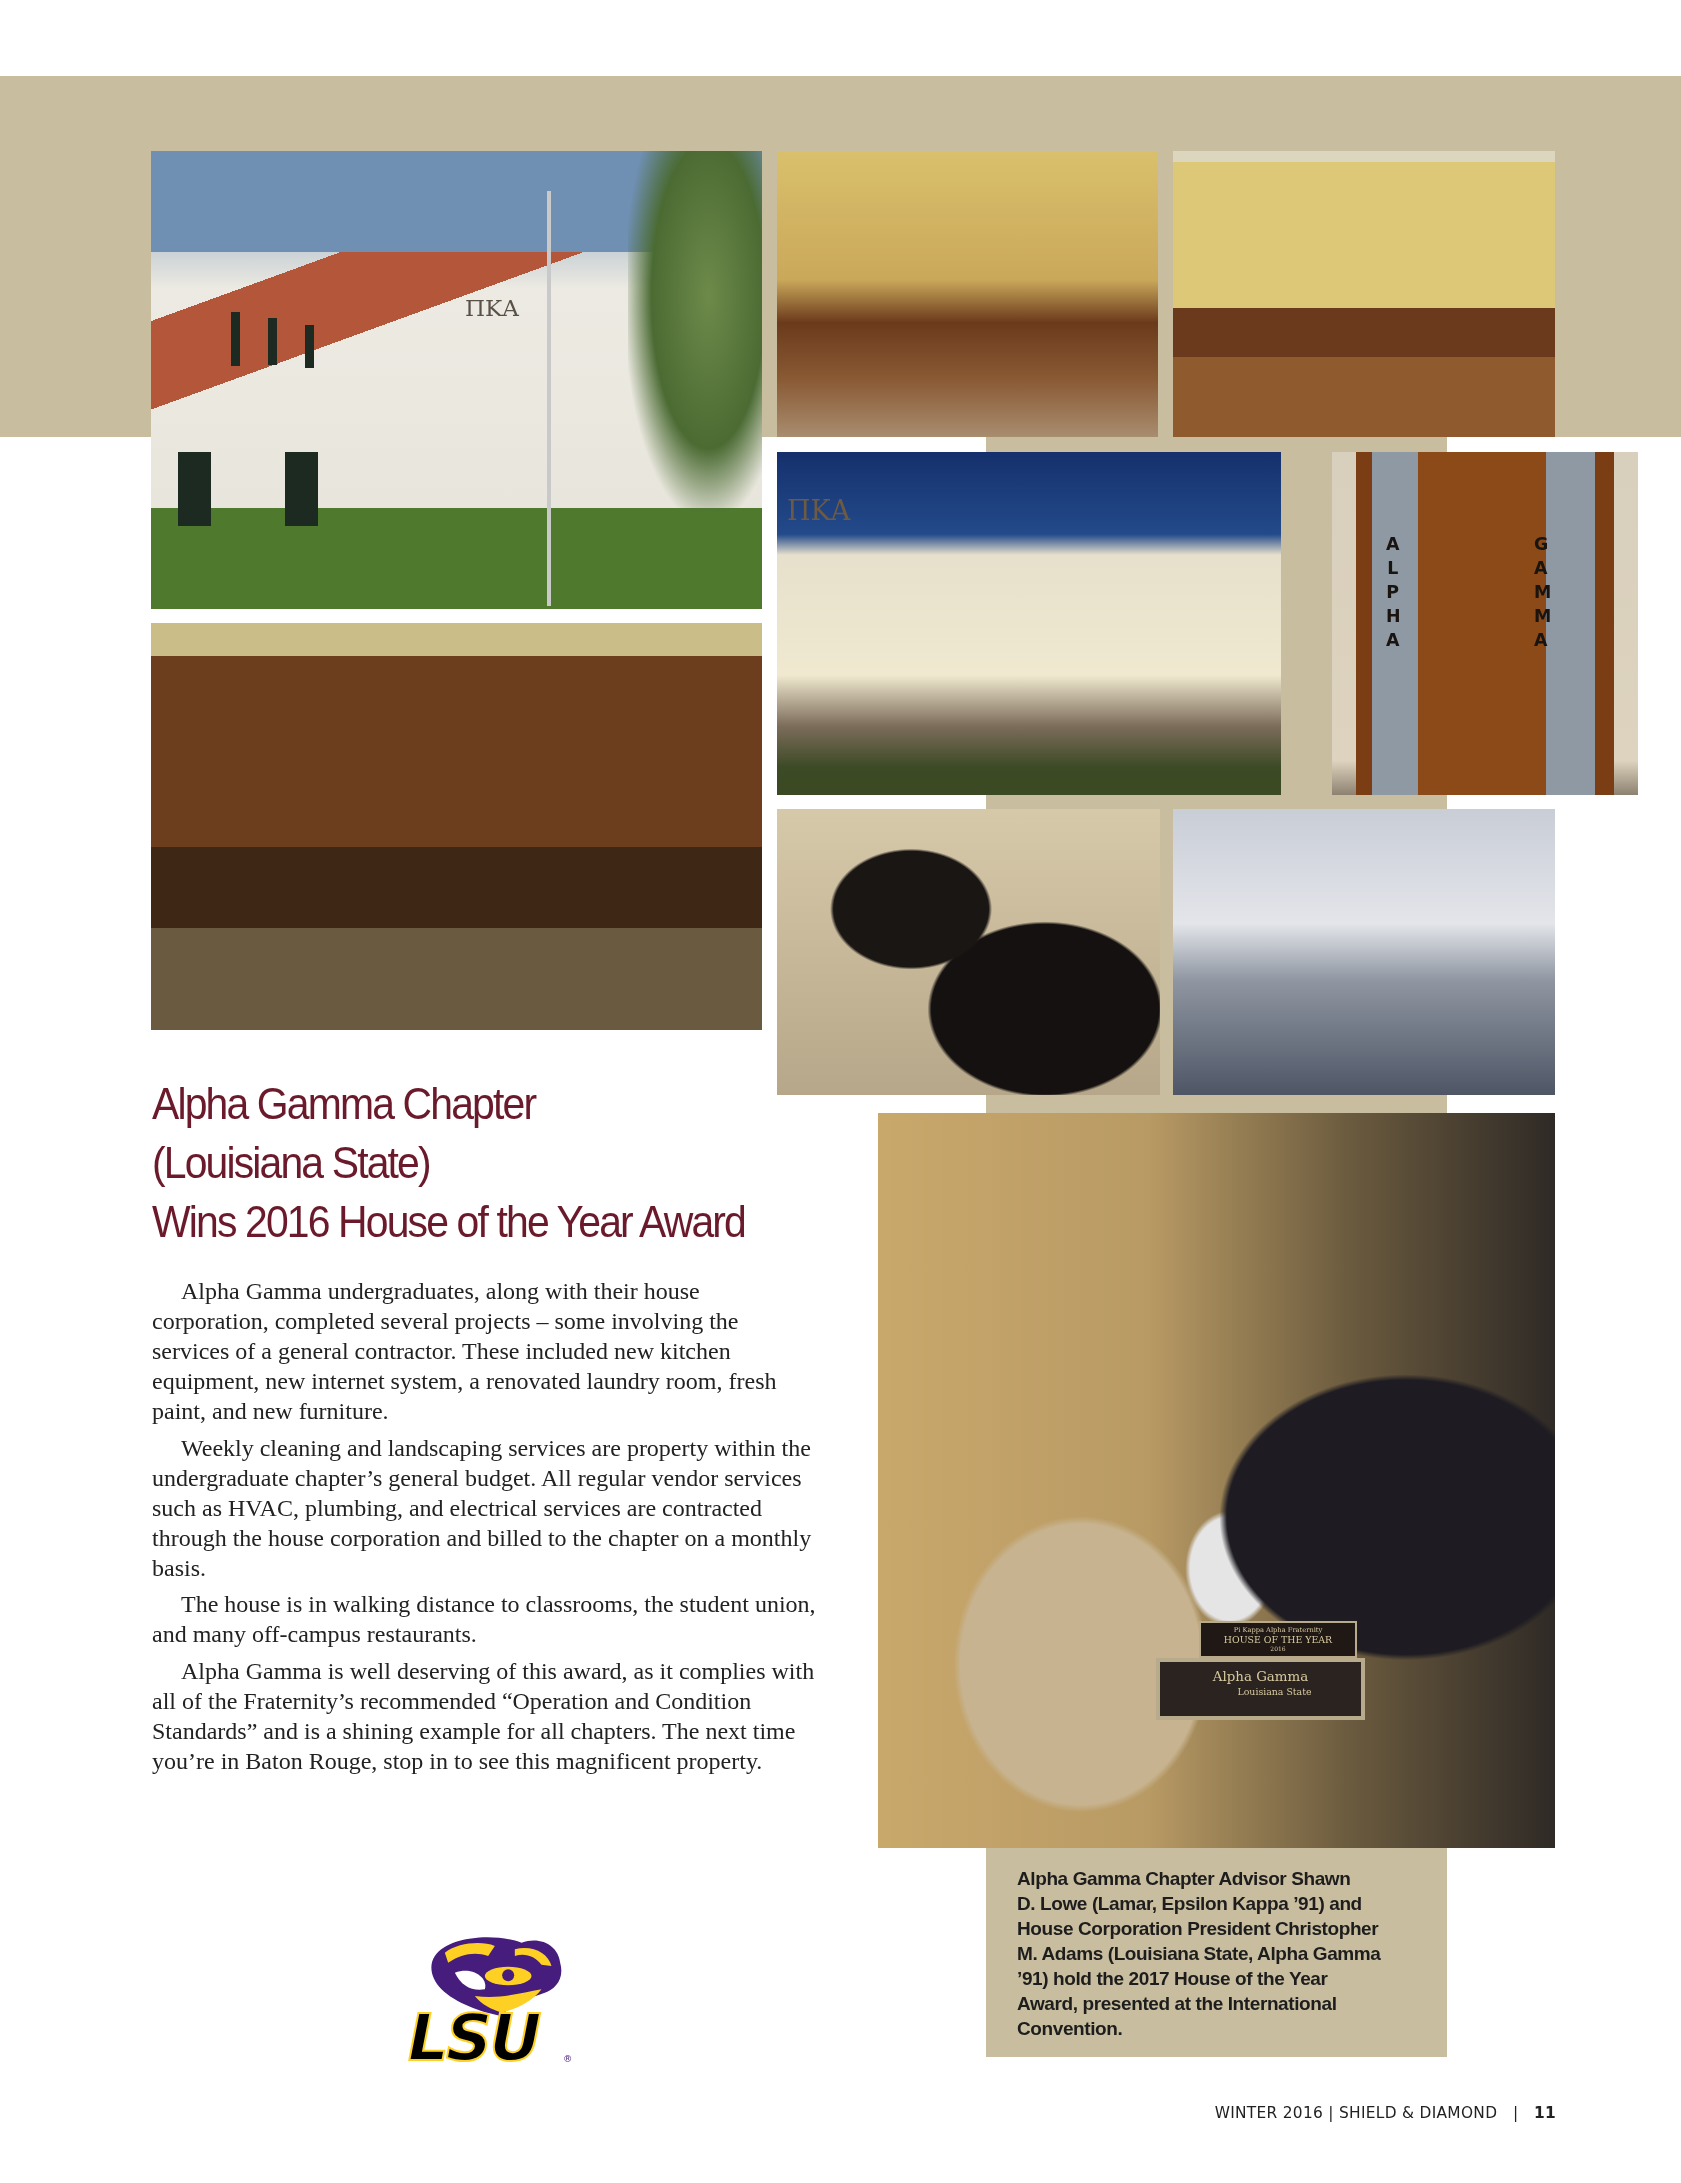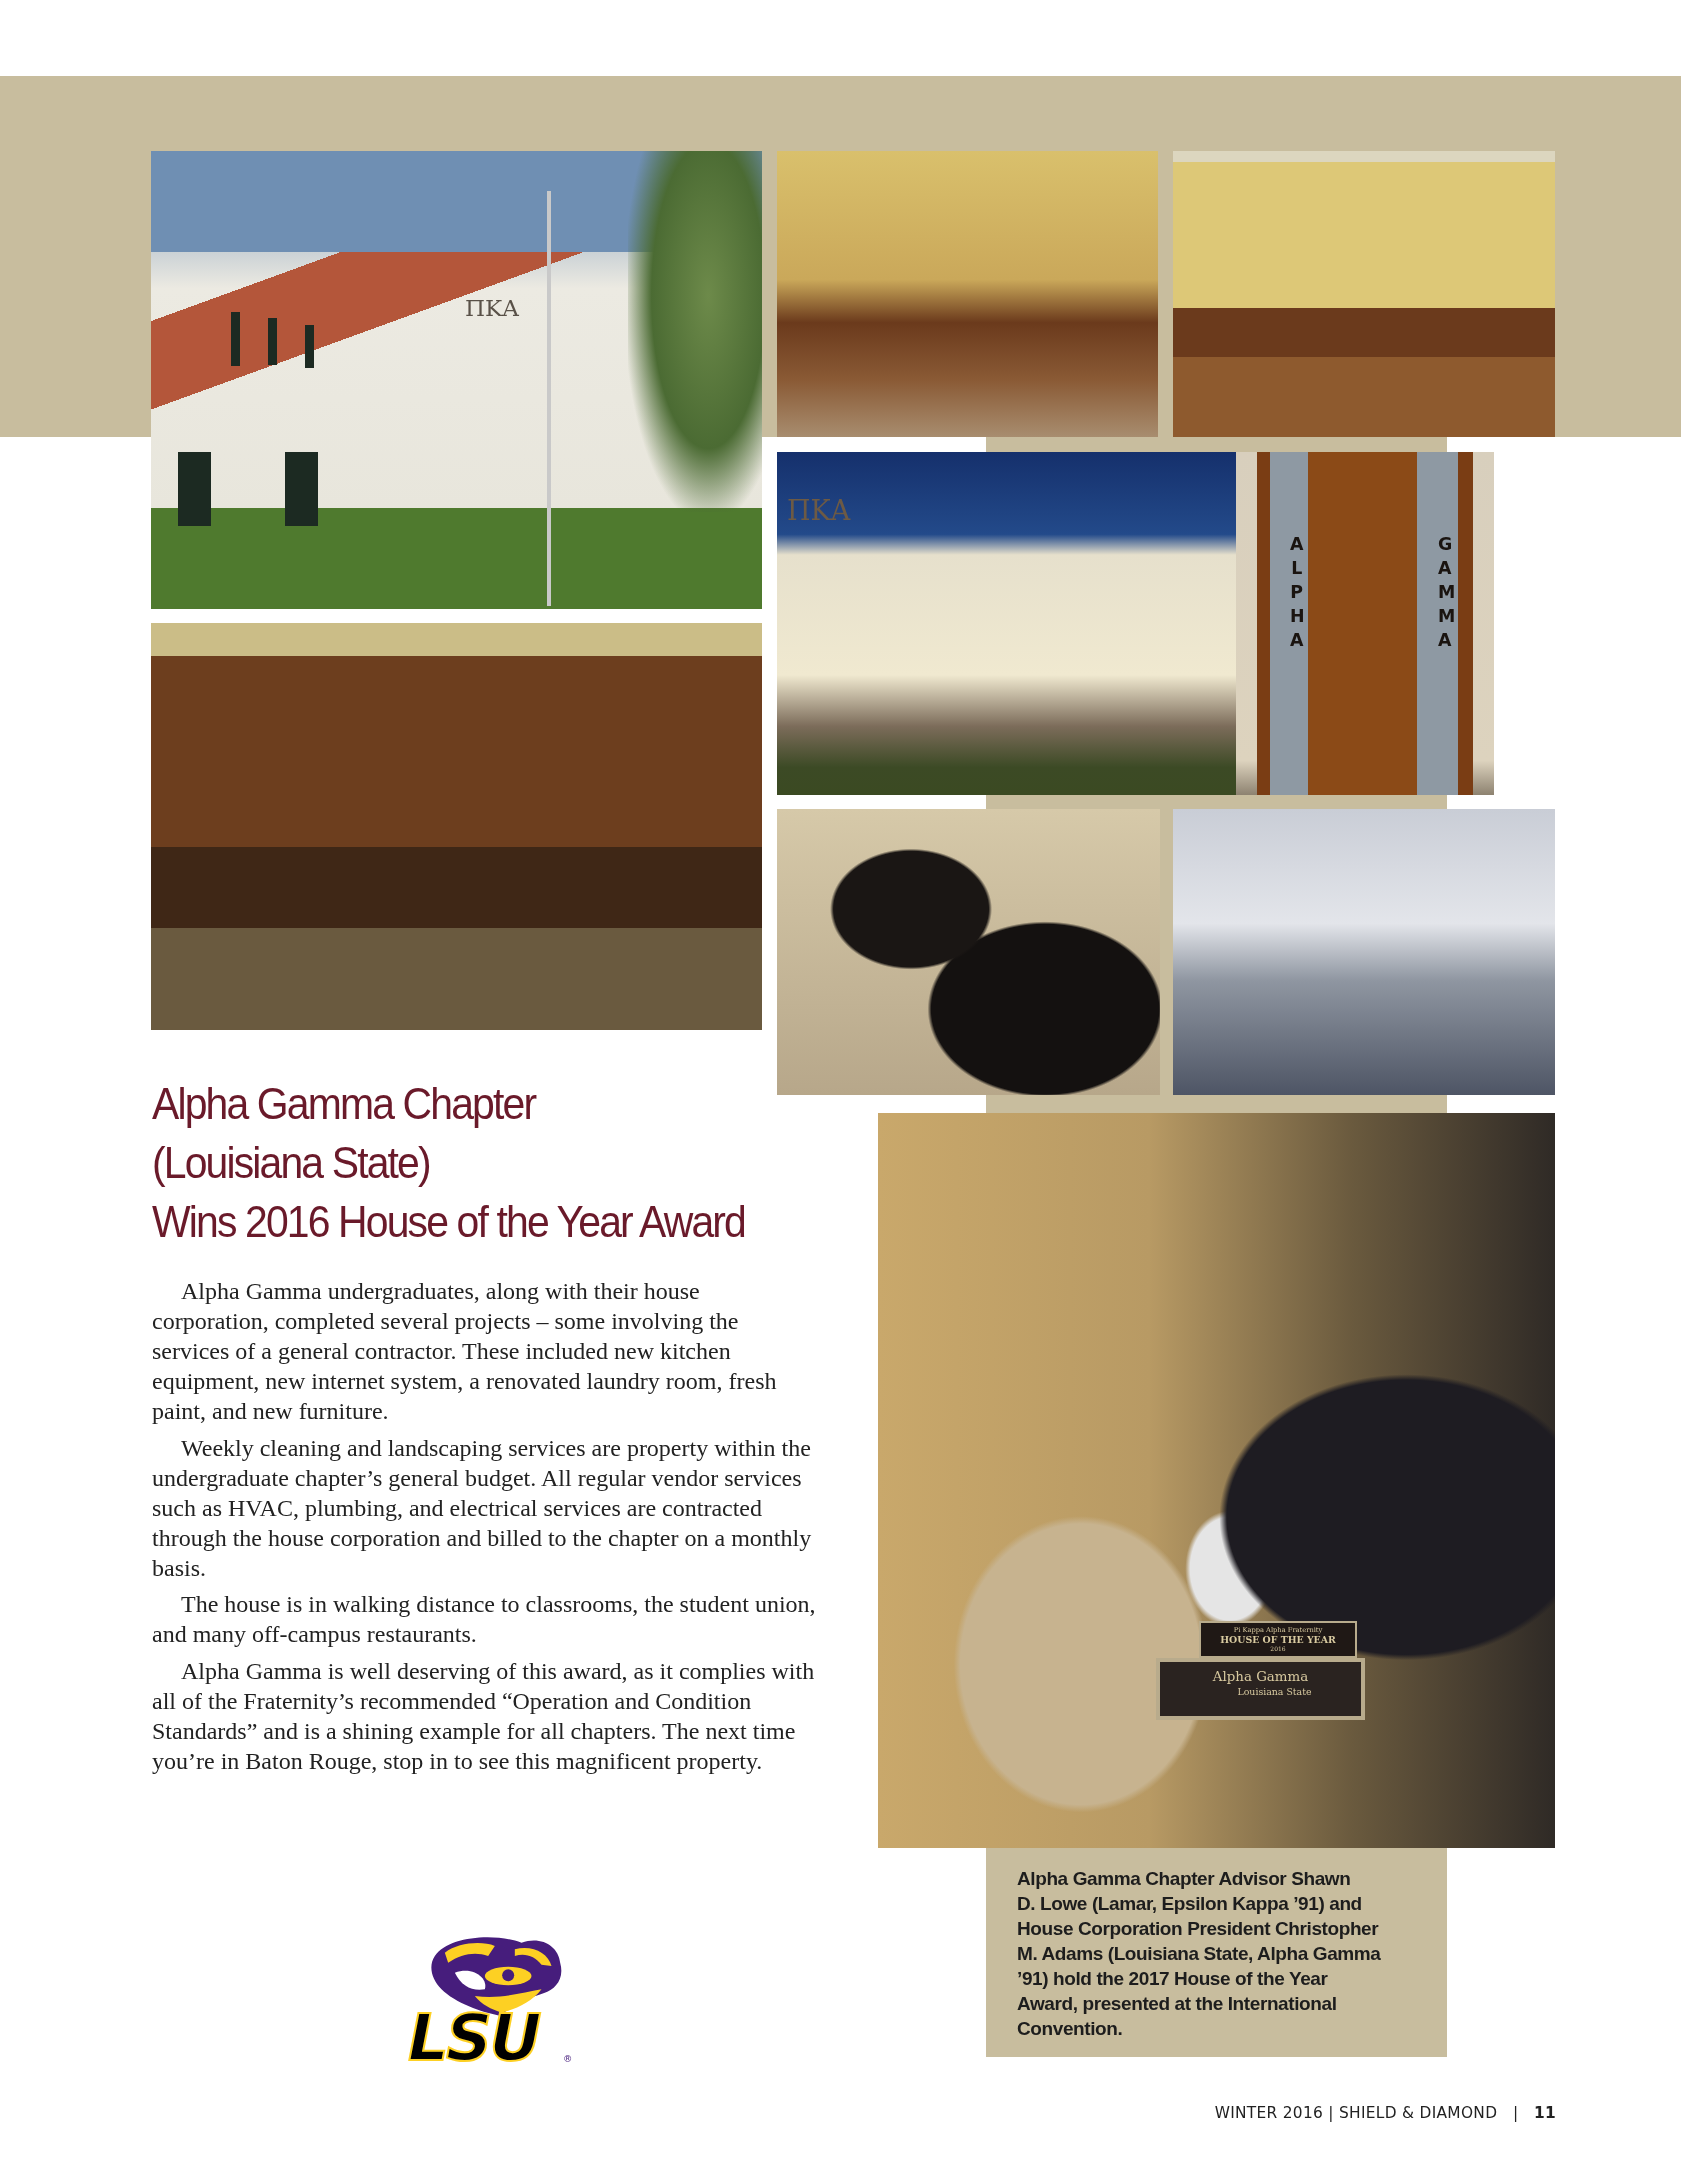--- a/index.html
+++ b/index.html
@@ -21,21 +21,21 @@
   .p-house .pole { position: absolute; left: 396px; top: 40px; width: 4px; height: 415px; background: #c9c9c9; }
   .p-house .trees { position: absolute; right: 0; top: 0; width: 134px; height: 361px; background: radial-gradient(ellipse at 60% 40%, #6d8a4a 0%, #4b6b33 50%, transparent 75%); }
 
   .p-room1 { left: 777px; top: 151px; width: 381px; height: 286px;
     background: linear-gradient(180deg, #d9c06c 0%, #caa85a 45%, #6b3a1c 60%, #8a5a35 80%, #a88d6f 100%); }
   .p-room2 { left: 1173px; top: 151px; width: 382px; height: 286px;
     background: linear-gradient(180deg, #dcd6bf 0 4%, #ddc877 4% 55%, #6b3a1c 55% 72%, #8e5a2e 72% 100%); }
 
   .p-night { left: 777px; top: 452px; width: 504px; height: 343px;
     background: linear-gradient(180deg, #15306c 0%, #234a8a 24%, #e6e0cc 30%, #f0e9d0 65%, #7c6c5a 80%, #3c4a25 92%, #3b4a22 100%); }
-  .p-door { left: 1236px; top: 452px; width: 258px; height: 343px;
+  .p-door { left: 1332px; top: 452px; width: 306px; height: 343px;
     background:
       linear-gradient(90deg, transparent 0 8%, #7a3d14 8% 13%, #8e99a3 13% 28%, #8b4a17 28% 70%, #8e99a3 70% 86%, #7a3d14 86% 92%, transparent 92%),
       linear-gradient(180deg, #d8cfbd 0%, #ddd3be 90%, #8d8270 100%); }
   .p-door .lbl { position: absolute; top: 80px; width: 13.4px; font: bold 17.4px/24px "DejaVu Sans", sans-serif; color: #1a1410; text-align: center; }
 
   .p-library { left: 151px; top: 623px; width: 611px; height: 407px;
     background: linear-gradient(180deg, #cbbd87 0 8%, #6d3e1e 8% 55%, #3f2716 55% 75%, #6a5a3f 75% 100%); }
   .p-sofa { left: 777px; top: 809px; width: 383px; height: 286px;
     background:
       radial-gradient(ellipse at 35% 35%, #1a1614 0 22%, transparent 23%),
@@ -48,21 +48,21 @@
     background:
       radial-gradient(ellipse at 30% 75%, #c7b38f 0 18%, transparent 19%),
       radial-gradient(ellipse at 78% 55%, #1e1c22 0 24%, transparent 25%),
       radial-gradient(ellipse at 52% 62%, #e5e5e5 0 8%, transparent 9%),
       linear-gradient(90deg, #c9a86b 0%, #b89a64 40%, #6a5a3e 70%, #2f2a26 100%); }
   .p-award .plaque { position: absolute; left: 278px; top: 545px; width: 201px; height: 54px; background: #2a2320; border: 4px solid #b8ab8c; color: #d8caa0; text-align: center; font-family: "DejaVu Serif", serif; }
   .p-award .plaque .l1 { font-size: 13.4px; margin-top: 6.7px; }
   .p-award .plaque .l2 { font-size: 9.4px; margin-top: 2.7px; padding-left: 28px; }
   .p-award .plaque2 { position: absolute; left: 321px; top: 508px; width: 154px; height: 33px; background: #1f1815; border: 2px solid #b8ab8c; color: #d8caa0; text-align: center; font-family: "DejaVu Serif", serif; }
   .p-award .plaque2 .s1 { font-size: 6.7px; margin-top: 2.7px; }
-  .p-award .plaque2 .s2 { font-size: 9.4px; font-weight: bold; }
+  .p-award .plaque2 .s2 { font-size: 9.4px; font-weight: normal; }
   .p-award .plaque2 .s3 { font-size: 6px; }
 
   .headline { position: absolute; left: 152px; top: 1074px; width: 803px;
     font-family: "Liberation Sans", sans-serif; font-size: 44px; line-height: 59px;
     color: #6A1A2A; letter-spacing: -2px; transform: scaleX(0.93); transform-origin: left top; }
   .headline div { white-space: nowrap; }
 
   .body-text { position: absolute; left: 152px; top: 1276px; width: 669px;
     font-family: "Liberation Serif", serif; font-size: 24px; line-height: 30px; color: #222222; }
   .body-text p { margin: 0 0 6.7px 0; text-indent: 29px; }

